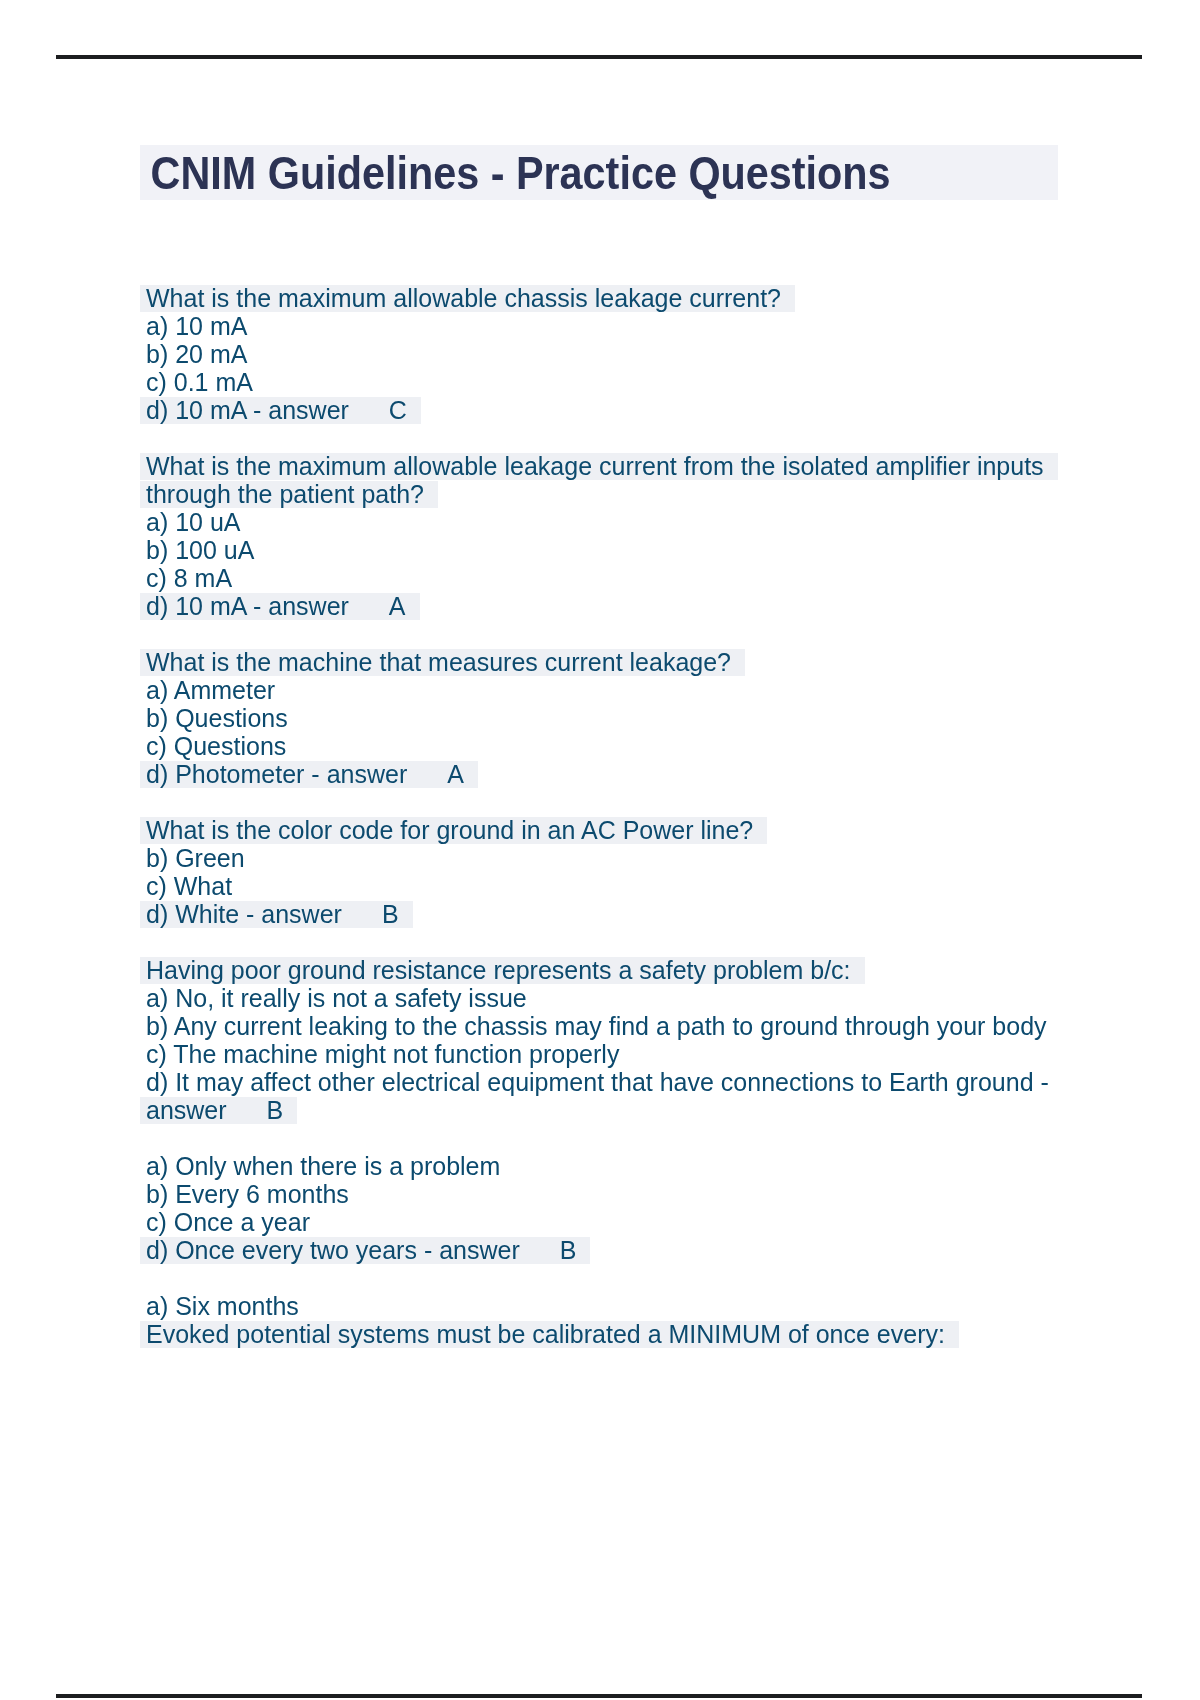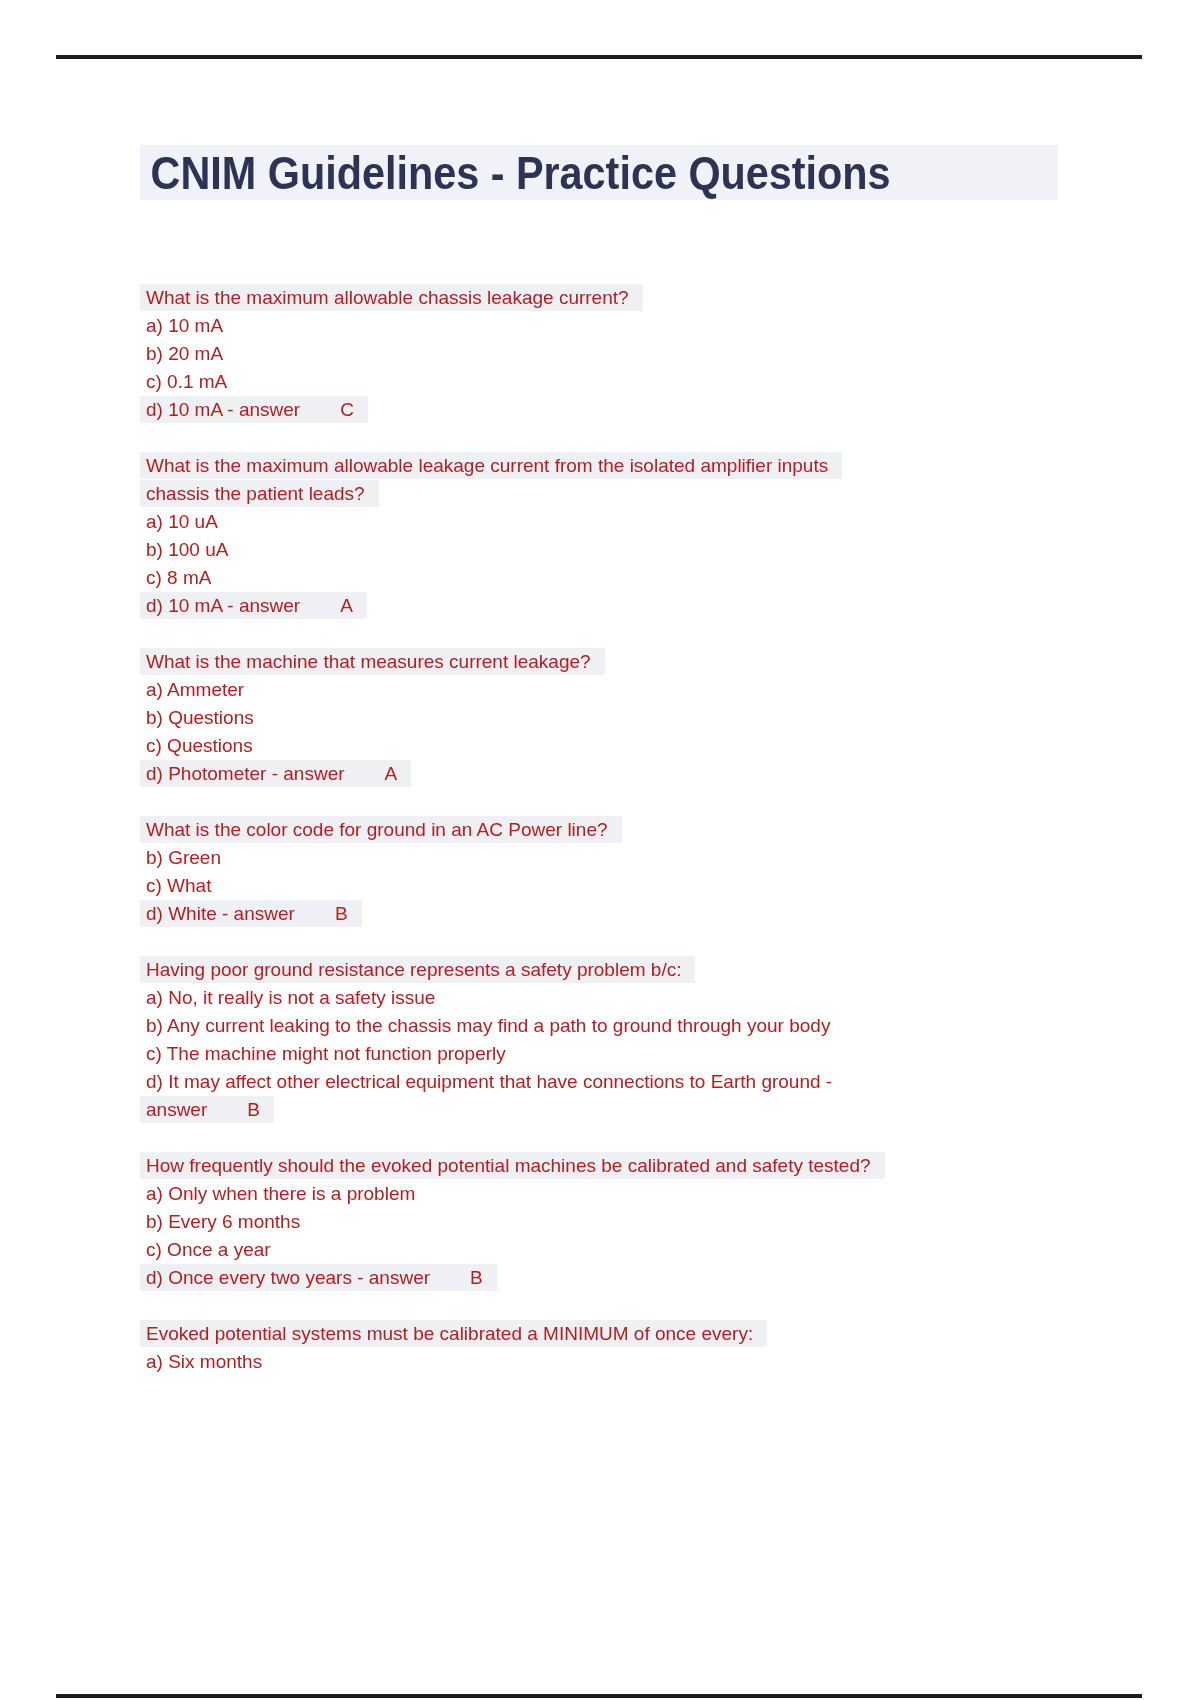--- a/index.html
+++ b/index.html
@@ -29,22 +29,22 @@
     line-height:55px;
     color:#2c3354;
     white-space:nowrap;
     transform:scaleX(0.88);
     transform-origin:left center;
   }
 
   .content {
     position:absolute; left:146px; top:284px;
     width:1010px;
-    font-size:19px; line-height:28px;
-    color:#b91c1c;
+    font-size:25px; line-height:28px;
+    color:#0c4a6e;
   }
   .q-block { margin:0 0 28px 0; }
   .line { height:28px; white-space:nowrap; }
   .hl {
     background:#eef0f4;
     display:inline-block;
     height:27px; line-height:27px;
     padding:0 14px 0 6px;
     margin-left:-6px;
   }
@@ -64,21 +64,21 @@
   <div class="content">
       <div class="q-block">
         <div class="line"><span class="hl">What is the maximum allowable chassis leakage current?</span></div>
         <div class="line">a) 10 mA</div>
         <div class="line">b) 20 mA</div>
         <div class="line">c) 0.1 mA</div>
         <div class="line"><span class="hl">d) 10 mA - answer<span class="answer-gap"></span><span class="answer-letter">C</span></span></div>
       </div>
       <div class="q-block">
         <div class="line"><span class="hl">What is the maximum allowable leakage current from the isolated amplifier inputs</span></div>
-        <div class="line"><span class="hl">chassis the patient leads?</span></div>
+        <div class="line"><span class="hl">through the patient path?</span></div>
         <div class="line">a) 10 uA</div>
         <div class="line">b) 100 uA</div>
         <div class="line">c) 8 mA</div>
         <div class="line"><span class="hl">d) 10 mA - answer<span class="answer-gap"></span><span class="answer-letter">A</span></span></div>
       </div>
       <div class="q-block">
         <div class="line"><span class="hl">What is the machine that measures current leakage?</span></div>
         <div class="line">a) Ammeter</div>
         <div class="line">b) Questions</div>
         <div class="line">c) Questions</div>
@@ -92,26 +92,25 @@
       </div>
       <div class="q-block">
         <div class="line"><span class="hl">Having poor ground resistance represents a safety problem b/c:</span></div>
         <div class="line">a) No, it really is not a safety issue</div>
         <div class="line">b) Any current leaking to the chassis may find a path to ground through your body</div>
         <div class="line">c) The machine might not function properly</div>
         <div class="line">d) It may affect other electrical equipment that have connections to Earth ground -</div>
         <div class="line"><span class="hl">answer<span class="answer-gap"></span><span class="answer-letter">B</span></span></div>
       </div>
       <div class="q-block">
-        <div class="line"><span class="hl">How frequently should the evoked potential machines be calibrated and safety tested?</span></div>
         <div class="line">a) Only when there is a problem</div>
         <div class="line">b) Every 6 months</div>
         <div class="line">c) Once a year</div>
         <div class="line"><span class="hl">d) Once every two years - answer<span class="answer-gap"></span><span class="answer-letter">B</span></span></div>
       </div>
       <div class="q-block">
+        <div class="line">a) Six months</div>
         <div class="line"><span class="hl">Evoked potential systems must be calibrated a MINIMUM of once every:</span></div>
-        <div class="line">a) Six months</div>
       </div>
     </div>
 
   <div class="rule bottom"></div>
 </div>
 
 </body></html>

